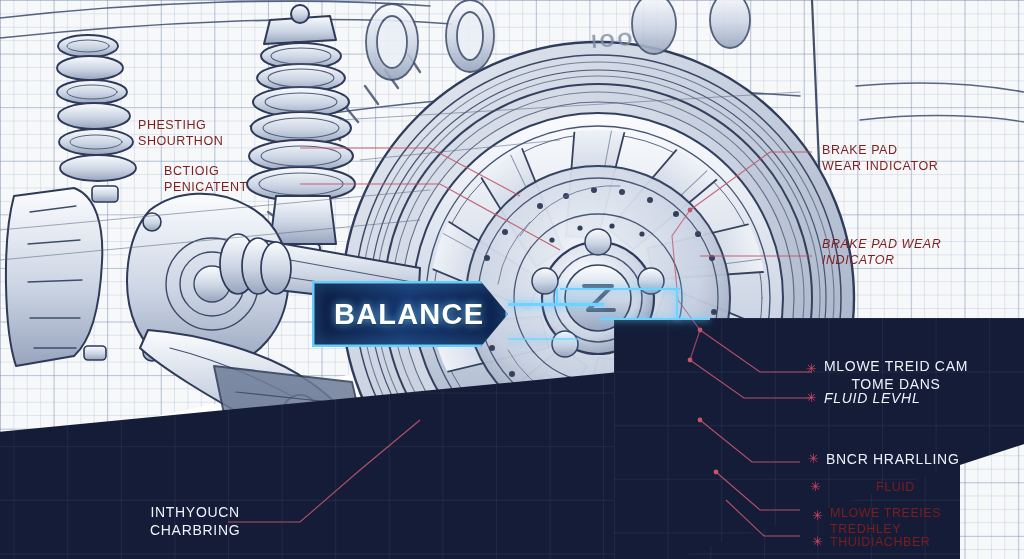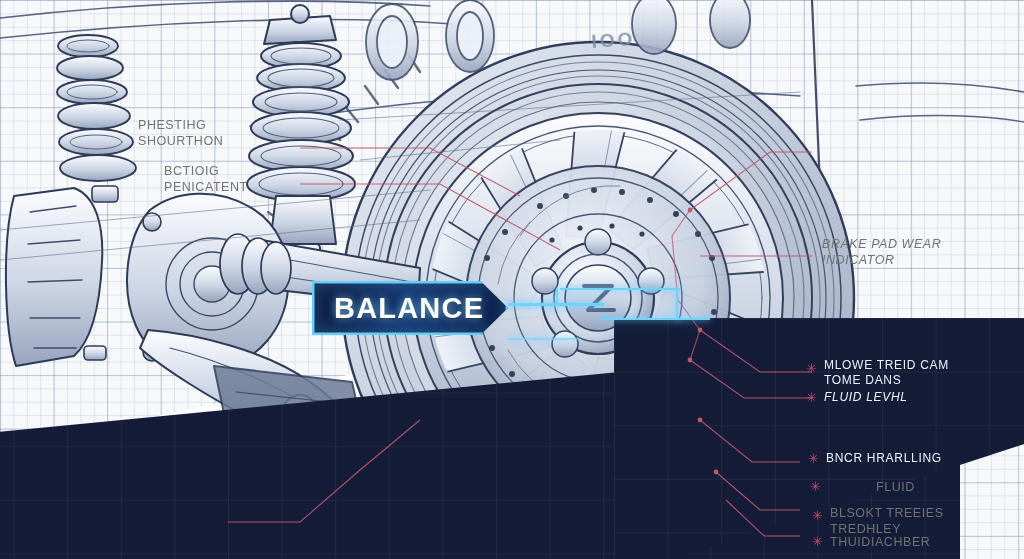--- a/index.html
+++ b/index.html
@@ -47,32 +47,32 @@
   #art{position:absolute;inset:0;}
   #art svg{position:absolute;inset:0;width:1024px;height:559px;}
 
   
   .lbl{
     position:absolute;
     font-family:"Liberation Sans",sans-serif;
     font-size:12.5px;letter-spacing:.55px;line-height:1.28;
     white-space:pre-line;
   }
-  .lbl-dark{color:#737373;}
-  .lbl-light{color:#eef2fb;font-size:12px;letter-spacing:.7px;}
+  .lbl-dark{color:#7f1d1d;}
+  .lbl-light{color:#eef2fb;font-size:14px;letter-spacing:.7px;text-align:center;}
 
   .mark{
     position:absolute;width:11px;height:11px;
     color:#d2455c;font-size:13px;line-height:11px;text-align:center;
     user-select:none;
   }
 
   
   #balance{
-    position:absolute;left:312px;top:281px;width:196px;height:54px;
+    position:absolute;left:312px;top:281px;width:196px;height:66px;
   }
   #balance .chev{
     position:absolute;inset:0;
     background:linear-gradient(100deg,#0c1c42 0%,#123068 45%,#0d2category 60%,#0b1c3f 100%);
     background:linear-gradient(100deg,#0b1a3e 0%,#16376f 48%,#0c1f48 100%);
     clip-path:polygon(0 0, 86% 0, 100% 50%, 86% 100%, 0 100%);
     border:0;
   }
   #balance .chev-edge{
     position:absolute;inset:0;
@@ -491,40 +491,44 @@
       <circle cx="716" cy="472" r="2.4"></circle>
     </g>
   </svg>
 
   <div class="lbl lbl-dark" style="left:138px;top:117px;">PHESTIHG
 SHOURTHON</div>
 
   <div class="lbl lbl-dark" style="left:164px;top:163px;">BCTIOIG
 PENICATENT</div>
 
-
+  <div class="lbl lbl-light" style="left:150px;top:504px;">INTHYOUCN
+CHARBRING</div>
+
+  <div class="lbl lbl-dark" style="left:822px;top:142px;">BRAKE PAD
+WEAR INDICATOR</div>
 
   <div class="lbl lbl-dark" style="left:822px;top:236px;font-style:italic;">BRAKE PAD WEAR
 INDICATOR</div>
 
   <span class="mark" style="left:806px;top:363px;">✳</span>
   <div class="lbl lbl-light" style="left:824px;top:358px;">MLOWE TREID CAM
 TOME DANS</div>
 
   <span class="mark" style="left:806px;top:392px;">✳</span>
   <div class="lbl lbl-light" style="left:824px;top:390px;font-style:italic;">FLUID LEVHL</div>
 
   <span class="mark" style="left:808px;top:453px;">✳</span>
   <div class="lbl lbl-light" style="left:826px;top:451px;">BNCR HRARLLING</div>
 
   <span class="mark" style="left:810px;top:481px;">✳</span>
   <div class="lbl lbl-dark" style="left:876px;top:479px;">FLUID</div>
 
   <span class="mark" style="left:812px;top:510px;">✳</span>
-  <div class="lbl lbl-dark" style="left:830px;top:505px;">BLSOKT TREEIES
+  <div class="lbl lbl-dark" style="left:830px;top:505px;">MLOWE TREEIES
 TREDHLEY</div>
 
   <span class="mark" style="left:812px;top:536px;">✳</span>
   <div class="lbl lbl-dark" style="left:830px;top:534px;">THUIDIACHBER</div>
 
   <div class="hud">
     <i style="left:508px;top:303px;width:96px;height:3px;"></i>
     <i style="left:560px;top:288px;width:120px;height:2px;"></i>
     <i style="left:600px;top:318px;width:110px;height:2px;"></i>
     <i style="left:676px;top:288px;width:2px;height:32px;"></i>

